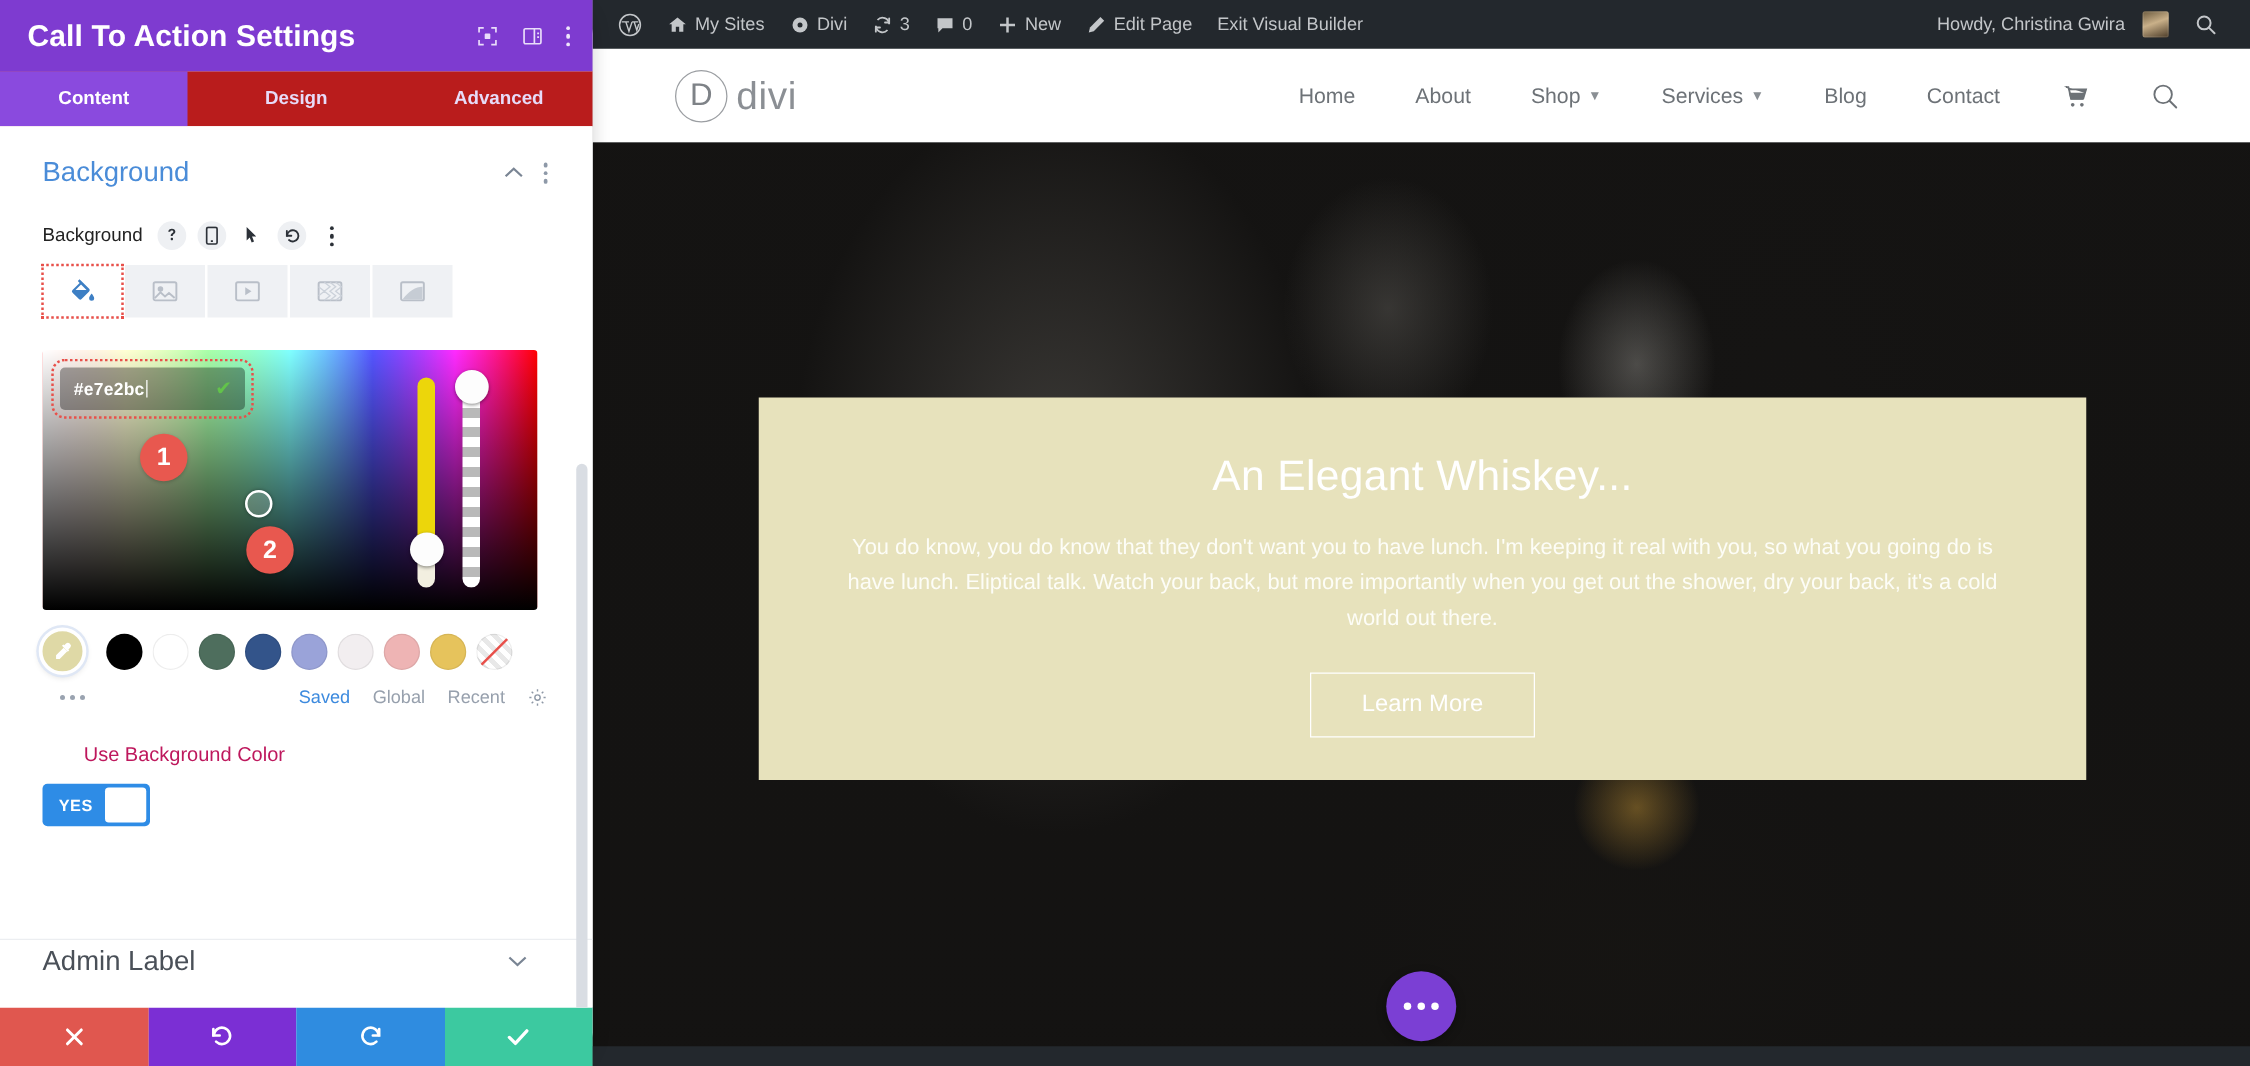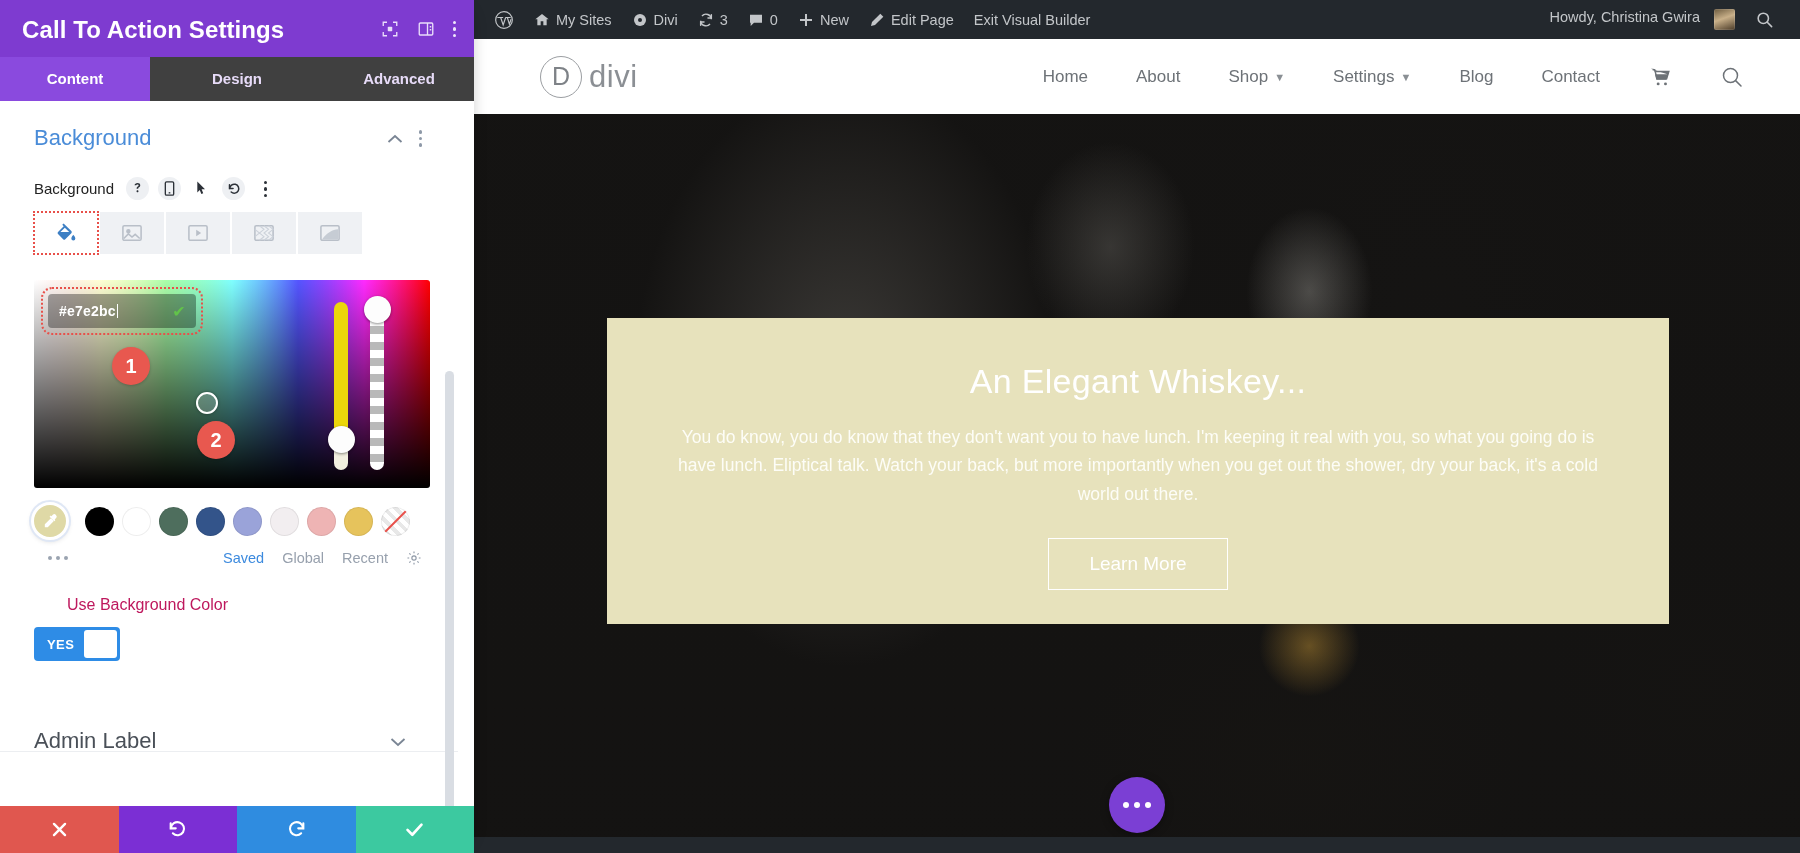--- a/index.html
+++ b/index.html
@@ -36,31 +36,31 @@
   .preset-caret { font-size: 9px; position: relative; top: -2px; margin-left: 2px;}
   .header-icons {
     position: absolute; right: 18px; top: 20px;
     display: flex; align-items: center; gap: 18px;
   }
   .hdr-ico { color: #e9ddfa; cursor: pointer; display: flex; }
   .hdr-ico svg { display: block; }
   .kebab { display: flex; flex-direction: column; gap: 3px; cursor: pointer; }
   .kebab i { width: 3.5px; height: 3.5px; border-radius: 50%; background: #efe6fb; display: block; }
 
-  .panel-tabs { display: flex; background: #404040; gap: 12px; }
+  .panel-tabs { display: flex; background: #b91c1c; gap: 12px; }
   .panel-tab {
     flex: 1; text-align: center;
     color: #e7dbf8; font-size: 15px; font-weight: bold;
     padding: 13px 0 14px; cursor: pointer;
   }
   .panel-tab.active { background: #8a4ade; color: #fff; }
 
   .panel-body {
     flex: 1; overflow: hidden; position: relative;
-    background: #fff; padding: 0 16px 0 0;
+    background: #fff; padding: 0 0 0 0;
   }
   .panel-scroll { padding: 24px 36px 0 34px; position: relative; height: 100%; }
 
   .section-head {
     display: flex; align-items: center;
     margin-bottom: 26px;
   }
   .section-title {
     color: #4a8cd8; font-size: 22px; font-weight: normal;
     flex: 1;
@@ -172,21 +172,21 @@
   .toggle-row { display: flex; align-items: center; gap: 20px; }
   .toggle {
     width: 86px; height: 34px; border-radius: 4px;
     background: #2e8ce6; display: flex; align-items: center;
     padding: 3px; cursor: pointer;
   }
   .toggle span { color: #fff; font-size: 13px; font-weight: bold; padding: 0 10px; letter-spacing: .4px;}
   .toggle i { flex: 1; height: 28px; background: #fff; border-radius: 3px; }
 
   .admin-label-row {
-    position: absolute; left: 34px; right: 36px; bottom: 52px;
+    position: absolute; left: 34px; right: 36px; bottom: 24px;
     display: flex; align-items: center;
   }
   .admin-label-text { font-size: 22px; color: #4a5058; flex: 1; }
   .admin-chevron { color: #7a8594; font-size: 15px; margin-right: 16px; }
 
   .divider-line {
     position: absolute; left: 0; right: 0; top: 650px; height: 1px; background: #eceef1;
   }
 
   
@@ -214,21 +214,21 @@
   .pa.save { background: #3cc9a0; }
   .pa svg { display: block; }
 
   
   #stage { position: absolute; left: 474px; top: 0; right: 0; bottom: 0; background: #23282d; }
 
   .wpbar {
     height: 39px; background: #23282d; display: flex; align-items: center;
     padding: 0 16px 0 10px; color: #c3c6c9; font-size: 14.5px;
   }
-  .wpitem { display: flex; gap: 6px; padding: 0 10px; cursor: pointer; white-space: nowrap; }
+  .wpitem { display: flex; align-items: center; gap: 6px; padding: 0 10px; cursor: pointer; white-space: nowrap; }
   .wpitem svg, .wpitem .gl { display: block; }
   .wpspacer { flex: 1; }
   .wp-avatar {
     width: 21px; height: 21px; border-radius: 2px; margin-left: 8px;
     background: linear-gradient(160deg,#6b5a3e 0%, #c9b089 45%, #4a3a27 100%);
     box-shadow: inset 0 0 0 1px rgba(255,255,255,.12);
   }
 
   .siteheader {
     height: 75px; background: #fff; display: flex; align-items: center;
@@ -376,21 +376,21 @@
           <span>Home</span>
         </div>
         <div class="navitem">
           <span>About</span>
         </div>
         <div class="navitem">
           <span>Shop</span>
           <span class="navcaret">▼</span>
         </div>
         <div class="navitem">
-          <span>Settings</span>
+          <span>Services</span>
           <span class="navcaret">▼</span>
         </div>
         <div class="navitem">
           <span>Blog</span>
         </div>
         <div class="navitem">
           <span>Contact</span>
         </div>
         <span class="navicon">
           <svg width="24" height="22" viewBox="0 0 24 24" fill="#6d7277">

